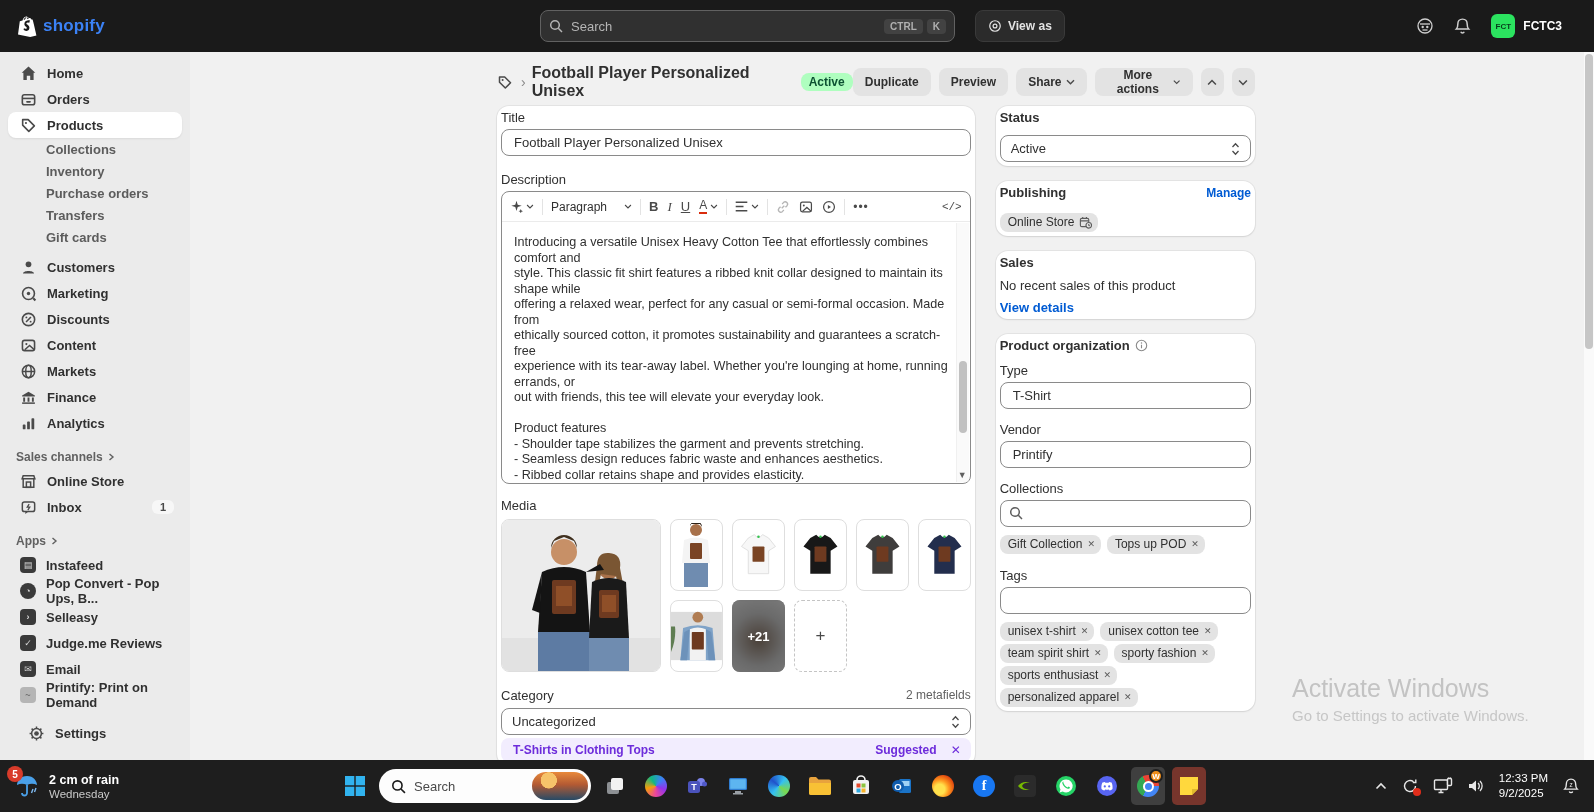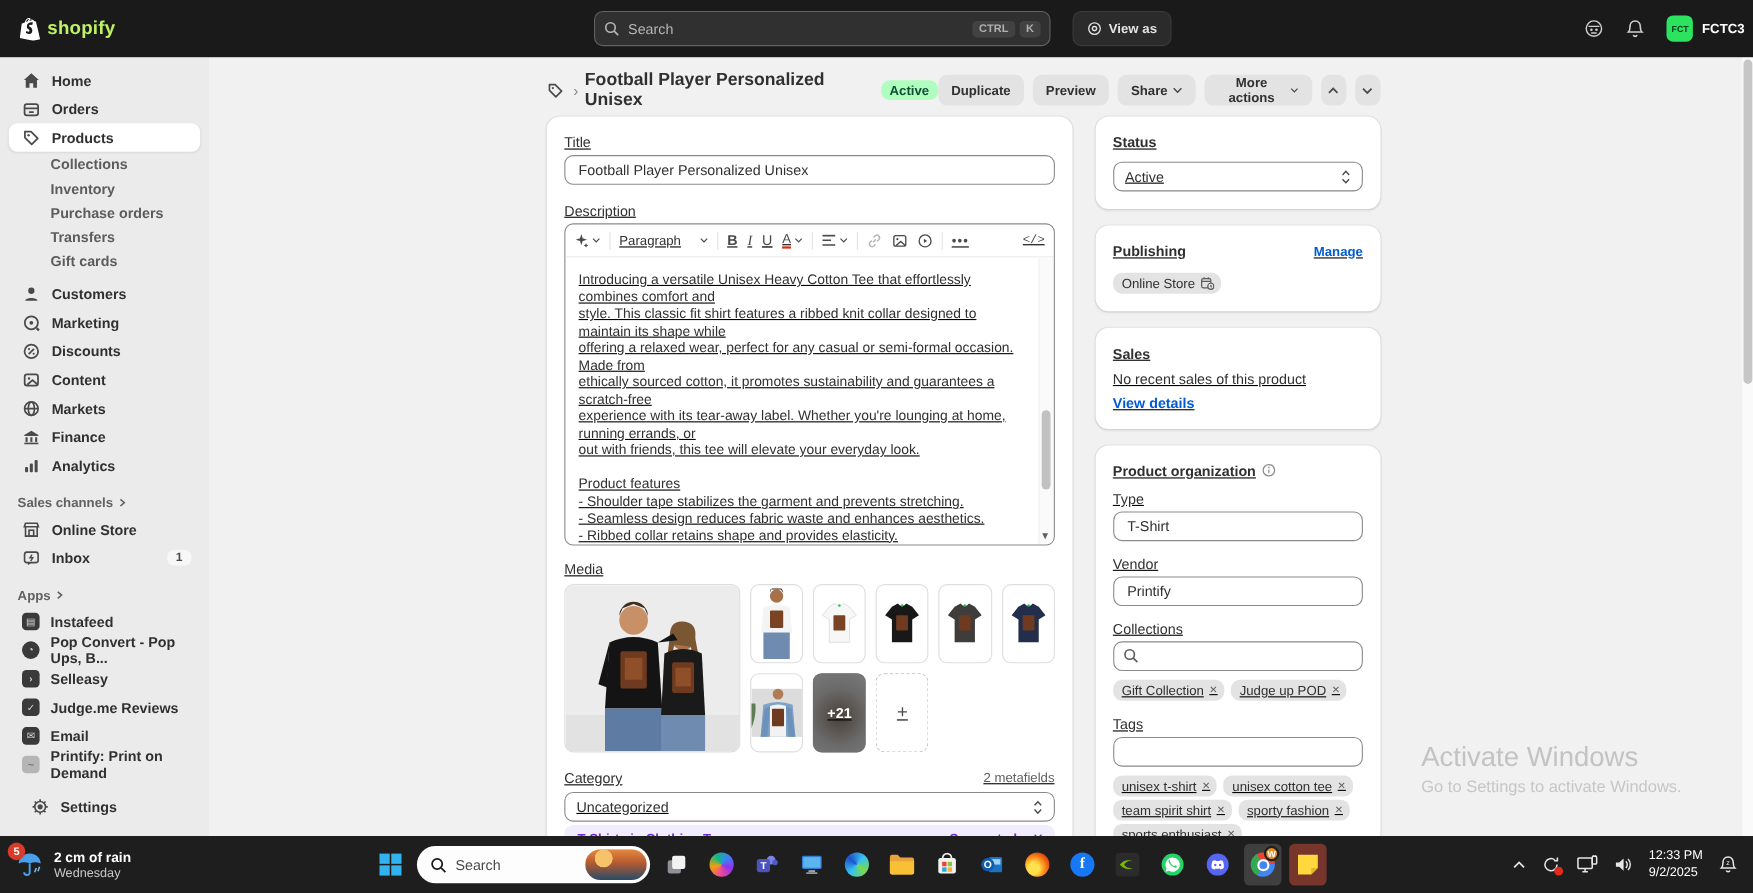--- a/index.html
+++ b/index.html
@@ -4,28 +4,28 @@
 <style>
   * { margin:0; padding:0; box-sizing:border-box; }
   html,body { width:1594px; height:812px; overflow:hidden; background:#f1f1f1;
     font-family:"Liberation Sans","DejaVu Sans",sans-serif; }
   svg { display:block; }
 
   
   .topbar { position:absolute; left:0; top:0; width:1594px; height:52px; background:#1a1a1a;
     display:flex; align-items:center; z-index:30; }
   .logo { display:flex; align-items:center; gap:5px; margin-left:18px; }
-  .logo-word { color:#bef264; font-weight:700; font-size:17px; letter-spacing:.2px; }
+  .logo-word { color:#3b82f6; font-weight:700; font-size:17px; letter-spacing:.2px; }
   .top-search { position:absolute; left:540px; top:10px; width:415px; height:32px; background:#303030;
     border:1px solid #616161; border-radius:8px; display:flex; align-items:center; padding:0 8px; }
   .top-search-text { color:#b5b5b5; font-size:13px; margin-left:8px; flex:1; }
   .kbd { background:#424242; color:#b0b0b0; font-size:10px; border-radius:4px; padding:2px 6px; margin-left:4px; font-weight:600;}
   .viewas { position:absolute; left:975px; top:10px; height:32px; background:#2b2b2b; border-radius:8px;
     display:flex; align-items:center; gap:6px; padding:0 12px; color:#e3e3e3; font-size:12px; font-weight:600; border:1px solid #3a3a3a;}
-  .top-right { position:absolute; right:8px; top:0; height:52px; display:flex; align-items:center; gap:20px; }
+  .top-right { position:absolute; right:32px; top:0; height:52px; display:flex; align-items:center; gap:20px; }
   .avatar-wrap { display:flex; align-items:center; gap:8px; }
   .avatar { width:24px; height:24px; border-radius:6px; background:#2be35f; display:flex; align-items:center;
     justify-content:center; color:#083d1c; font-size:8px; font-weight:700; }
   .account-name { color:#fff; font-size:12px; font-weight:700; }
 
   
   .sidebar { position:absolute; left:0; top:52px; width:190px; height:708px; background:#ebebeb; padding-top:8px; }
   .nav-item { display:flex; align-items:center; gap:10px; height:26px; margin:0 8px; padding:0 8px 0 12px;
     border-radius:8px; font-size:13px; color:#303030; font-weight:600; cursor:pointer; }
   .nav-item .ni-label { flex:1; }
@@ -47,21 +47,21 @@
   .badge-green { margin-left:10px; border-radius:8px; padding:2px 8px; font-size:12px; font-weight:600; }
   .header-actions { margin-left:auto; display:flex; align-items:center; gap:8px; }
   .btn { background:#e3e3e3; border:none; border-radius:8px; height:28px; padding:0 12px; font-size:12px;
     font-weight:600; color:#303030; display:flex; align-items:center; gap:5px; cursor:pointer;
     font-family:"Liberation Sans","DejaVu Sans",sans-serif; }
   .btn-sq { width:28px; padding:0; justify-content:center; }
 
   .columns { display:flex; gap:21px; margin-top:10px; align-items:flex-start; }
   .main-col { width:490px; }
   .side-col { width:266px; }
-  .card { background:#fff; border-radius:12px; box-shadow:0 0 0 1px rgba(0,0,0,.05),0 1px 2px rgba(0,0,0,.08); padding:16px;text-decoration:underline; }
+  .card { background:#fff; border-radius:12px; box-shadow:0 0 0 1px rgba(0,0,0,.05),0 1px 2px rgba(0,0,0,.08); padding:4px; }
   .side-card { margin-bottom:15px; }
   .field-label { font-size:13px; color:#303030; margin-bottom:4px; display:block; }
   .card-title { font-size:13px; font-weight:700; color:#303030; }
   .t-input { width:100%; height:27px; border:1px solid #8a8a8a; border-radius:8px; padding:0 12px; font-size:13px;
     color:#303030; background:#fff; font-family:"Liberation Sans","DejaVu Sans",sans-serif; }
   .select-box { width:100%; height:27px; border:1px solid #8a8a8a; border-radius:8px; padding:0 10px; font-size:13px;
     color:#303030; background:#fff; display:flex; align-items:center; cursor:pointer; }
   .select-box .sb-val { flex:1; }
 
   
@@ -619,21 +619,21 @@
           </div>
         </div>
 
         <div class="card side-card">
           <div class="card-title">Sales</div>
           <div style="font-size:13px;color:#303030;margin-top:8px">No recent sales of this product</div>
           <div class="link-blue" id="view-details-link" style="margin-top: 7px; font-size: 13px; color: rgb(0, 91, 211);">View details</div>
         </div>
 
         <div class="card" style="margin-bottom:12px">
-          <div style="display:flex;align-items:flex-start;gap:5px">
+          <div style="display:flex;align-items:center;gap:5px">
             <span class="card-title">Product organization</span>
             <svg width="13" height="13" viewBox="0 0 14 14" fill="none" stroke="#8a8a8a" stroke-width="1.2">
                 <circle cx="7" cy="7" r="5.6"></circle>
                 <path d="M7 6.2 V10"></path>
                 <circle cx="7" cy="4.2" r=".8" fill="#8a8a8a" stroke="none"></circle>
               </svg>
           </div>
           <label class="field-label" style="margin-top:10px">Type</label>
           <input class="t-input" value="T-Shirt" style="">
           <label class="field-label" style="margin-top:13px">Vendor</label>
@@ -646,21 +646,21 @@
               </svg>
             <input class="t-input" style="">
           </div>
           <div class="pill-row">
 
           <span class="pill">
                 <span>Gift Collection</span>
                 <span class="pill-x">✕</span>
               </span>
               <span class="pill">
-                <span>Judge up POD</span>
+                <span>Tops up POD</span>
                 <span class="pill-x">✕</span>
               </span>
             </div>
           <label class="field-label" style="margin-top:14px">Tags</label>
           <input class="t-input" style="">
           <div class="pill-row">
 
           <span class="pill">
                 <span>unisex t-shirt</span>
                 <span class="pill-x">✕</span>

